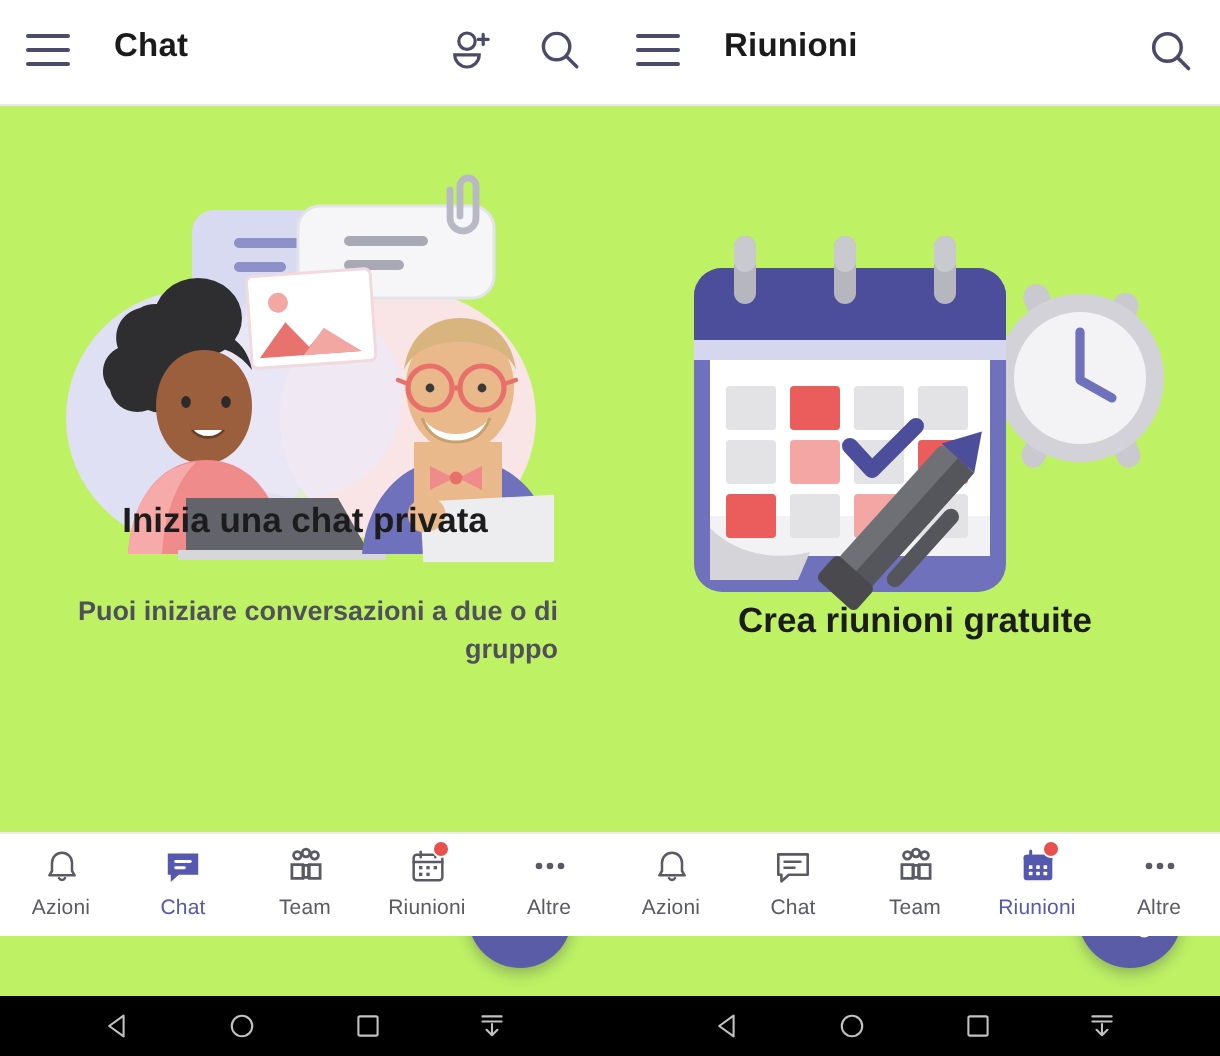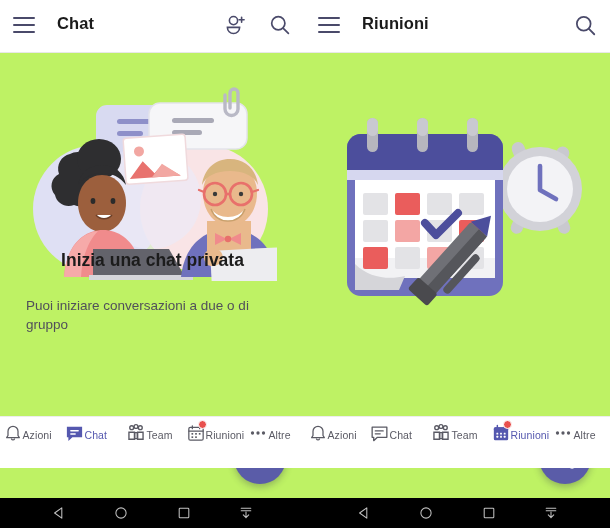--- a/index.html
+++ b/index.html
@@ -27,33 +27,33 @@
   .hdr-actions{position:absolute;right:10px;top:10px;display:flex;align-items:center;gap:14px;}
   .hdr-ico{width:30px;height:30px;display:flex;align-items:center;justify-content:center;cursor:pointer;}
 
   
   .pane-body{position:relative;height:394px;}
   .illus{position:absolute;left:0;right:0;display:flex;justify-content:center;}
   .illus.left-illus{top:28px;}
   .illus.right-illus{top:55px;}
 
   .head-title{position:absolute;left:0;right:0;text-align:center;font-size:17.5px;font-weight:bold;color:#1c1c1c;}
-  .sub-title{position:absolute;left:0;right:0;text-align:left;font-size:13.5px;color:#50505a;line-height:19px;padding:0 26px;box-sizing:border-box;}
+  .sub-title{position:absolute;left:0;right:0;text-align:right;font-size:13.5px;color:#50505a;line-height:19px;padding:0 26px;box-sizing:border-box;font-weight:bold;}
 
   
   .fab{position:absolute;width:52px;height:52px;border-radius:50%;background:#5a5ca8;
        box-shadow:0 3px 7px rgba(40,40,70,.30);display:flex;align-items:center;justify-content:center;cursor:pointer;}
   .fab.left-fab{left:234px;top:379px;}
   .fab.right-fab{left:234px;top:379px;}
 
   
   .botnav{position:absolute;bottom:30px;left:0;width:305px;height:52px;background:#fff;border-top:1px solid #ededed;
           display:flex;align-items:flex-start;justify-content:space-around;padding-top:5px;box-sizing:border-box;}
   .pane.right .botnav{left:0;}
-  .tab{width:56px;display:flex;flex-direction:row;align-items:center;cursor:pointer;position:relative;}
+  .tab{width:56px;display:flex;flex-direction:column;align-items:center;cursor:pointer;position:relative;}
   .tab-ico{height:22px;display:flex;align-items:center;justify-content:center;position:relative;}
   .tab-lbl{margin-top:4px;font-size:10.5px;color:#5a5a64;letter-spacing:.1px;}
   .tab.active .tab-lbl{color:#5558af;}
   .badge{position:absolute;width:7px;height:7px;border-radius:50%;background:#e8504e;right:-1px;top:-2px;border:1.2px solid #fff;}
 
   
   .sysbar{position:absolute;bottom:0;left:0;width:610px;height:30px;background:#000;}
   .syshalf{position:absolute;top:0;width:305px;height:30px;display:flex;align-items:center;justify-content:space-around;padding:0 28px;box-sizing:border-box;}
   .syshalf.h1{left:0;}
   .syshalf.h2{left:305px;}
@@ -303,20 +303,21 @@
           <g transform="rotate(42 150 145)">
             <rect x="120" y="130" width="22" height="78" rx="3" fill="#6f7076"></rect>
             <rect x="131" y="130" width="11" height="78" fill="#55565b"></rect>
             <path d="M120 130l11-18 11 18z" fill="#4c4e9c"></path>
             <rect x="118" y="206" width="26" height="16" rx="3" fill="#4a4a4e"></rect>
             <rect x="144" y="150" width="8" height="50" rx="4" fill="#55565b"></rect>
           </g>
         </svg>
       </div>
 
+      <div class="head-title" style="top:247px;">Crea riunioni gratuite</div>
       <div class="sub-title" style="top:278px;"></div>
 
       <div class="fab right-fab">
         <svg width="25" height="25" viewBox="0 0 24 24">
           <rect x="3" y="4.4" width="15.4" height="14.4" rx="2" fill="#fff"></rect>
           <rect x="3" y="4.4" width="15.4" height="3.6" rx="2" fill="#fff"></rect>
           <g fill="#5a5ca8">
             <rect x="5.6" y="10.1" width="2.1" height="2.1" rx=".4"></rect>
             <rect x="9.6" y="10.1" width="2.1" height="2.1" rx=".4"></rect>
             <rect x="13.6" y="10.1" width="2.1" height="2.1" rx=".4"></rect>

